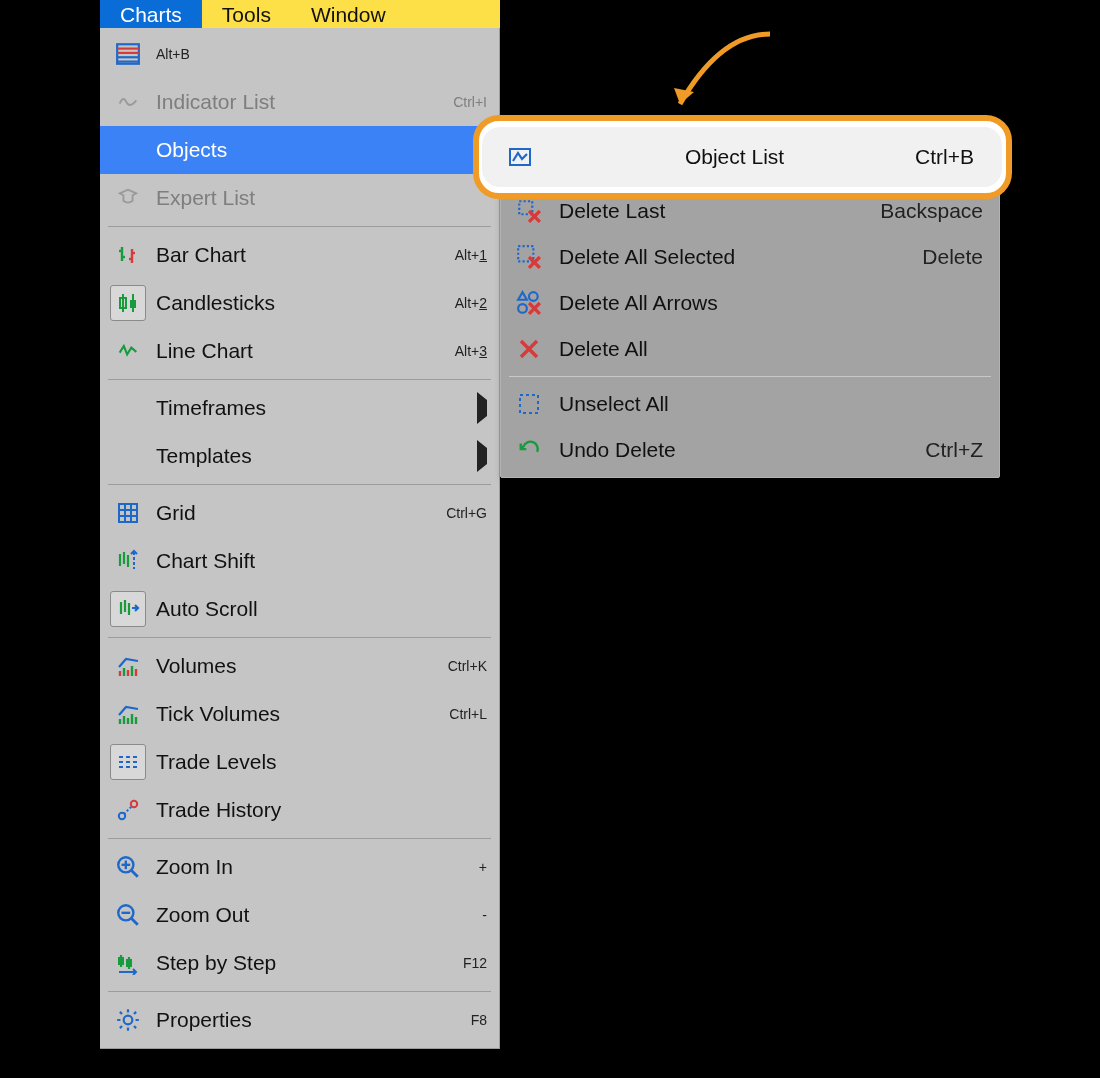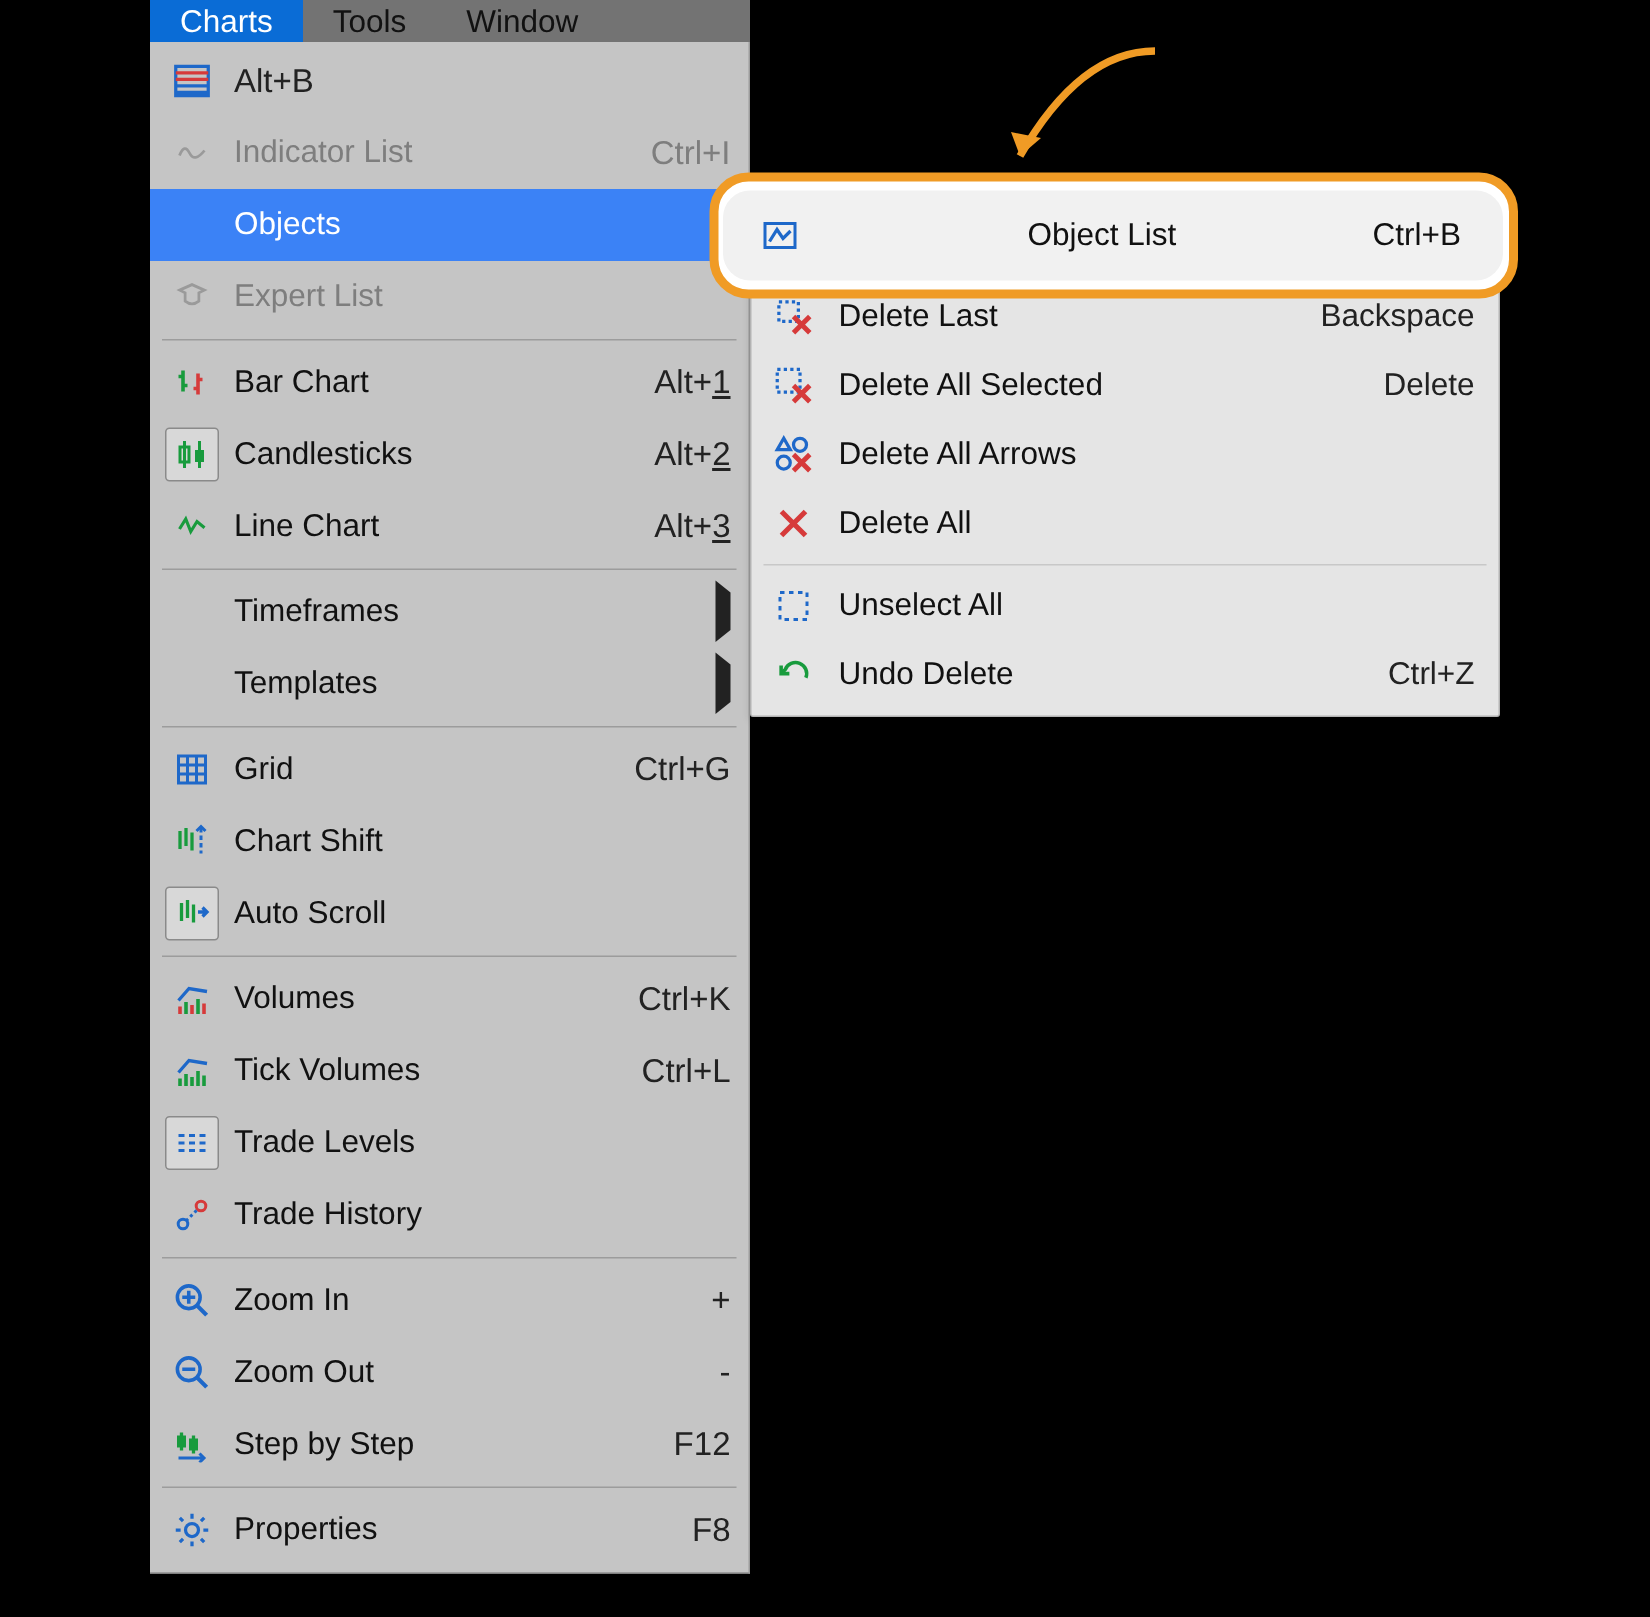--- a/index.html
+++ b/index.html
@@ -12,21 +12,21 @@
     font-size: 21px;
     color: #111;
   }
   .menubar {
     position: absolute;
     left: 100px;
     top: 0;
     height: 28px;
     display: flex;
     align-items: stretch;
-    background: #737373;
+    background: #fde047;
     width: 400px;
   }
   .menubar-item {
     padding: 2px 20px 0 20px;
     display: flex;
     align-items: center;
     color: #111;
     cursor: default;
     font-size: 21px;
   }
@@ -55,21 +55,21 @@
   .d-item .ic {
     width: 36px;
     height: 36px;
     display: flex;
     align-items: center;
     justify-content: center;
     flex: 0 0 36px;
     margin-right: 10px;
   }
   .d-item .lbl { flex: 1 1 auto; }
-  .d-item .short { flex: 0 0 auto; color:#222; font-size:22px;}
+  .d-item .short { flex: 0 0 auto; color:#222; font-size:14px;}
   .d-item.disabled { color: #7e7e7e; }
   .d-item.disabled .short { color: #7e7e7e; }
   .d-item.highlight {
     background: #3b82f6;
     color: #fff;
   }
   .d-item.highlight .lbl { padding-left: 46px; }
   .d-item.highlight .short { color:#fff; }
   .d-sep {
     height: 1px;
@@ -86,21 +86,21 @@
   .boxed {
     border: 1px solid #8a8a8a;
     border-radius: 3px;
     background: #d8d8d8;
   }
   .submenu {
     position: absolute;
     left: 500px;
     top: 128px;
     width: 500px;
-    background: #e5e5e5;
+    background: #a3a3a3;
     border: 1px solid #b3b3b3;
     border-radius: 2px;
     padding: 4px 0;
     box-shadow: 0 2px 6px rgba(0,0,0,.15);
   }
   .s-item {
     display: flex;
     align-items: center;
     height: 46px;
     padding: 0 16px 0 12px;

